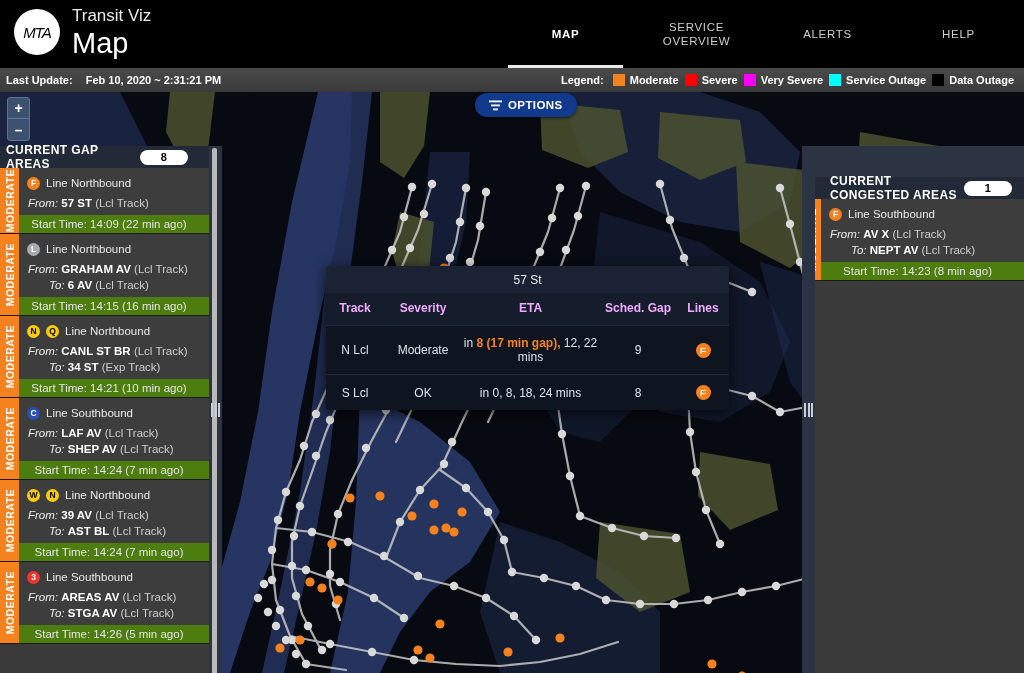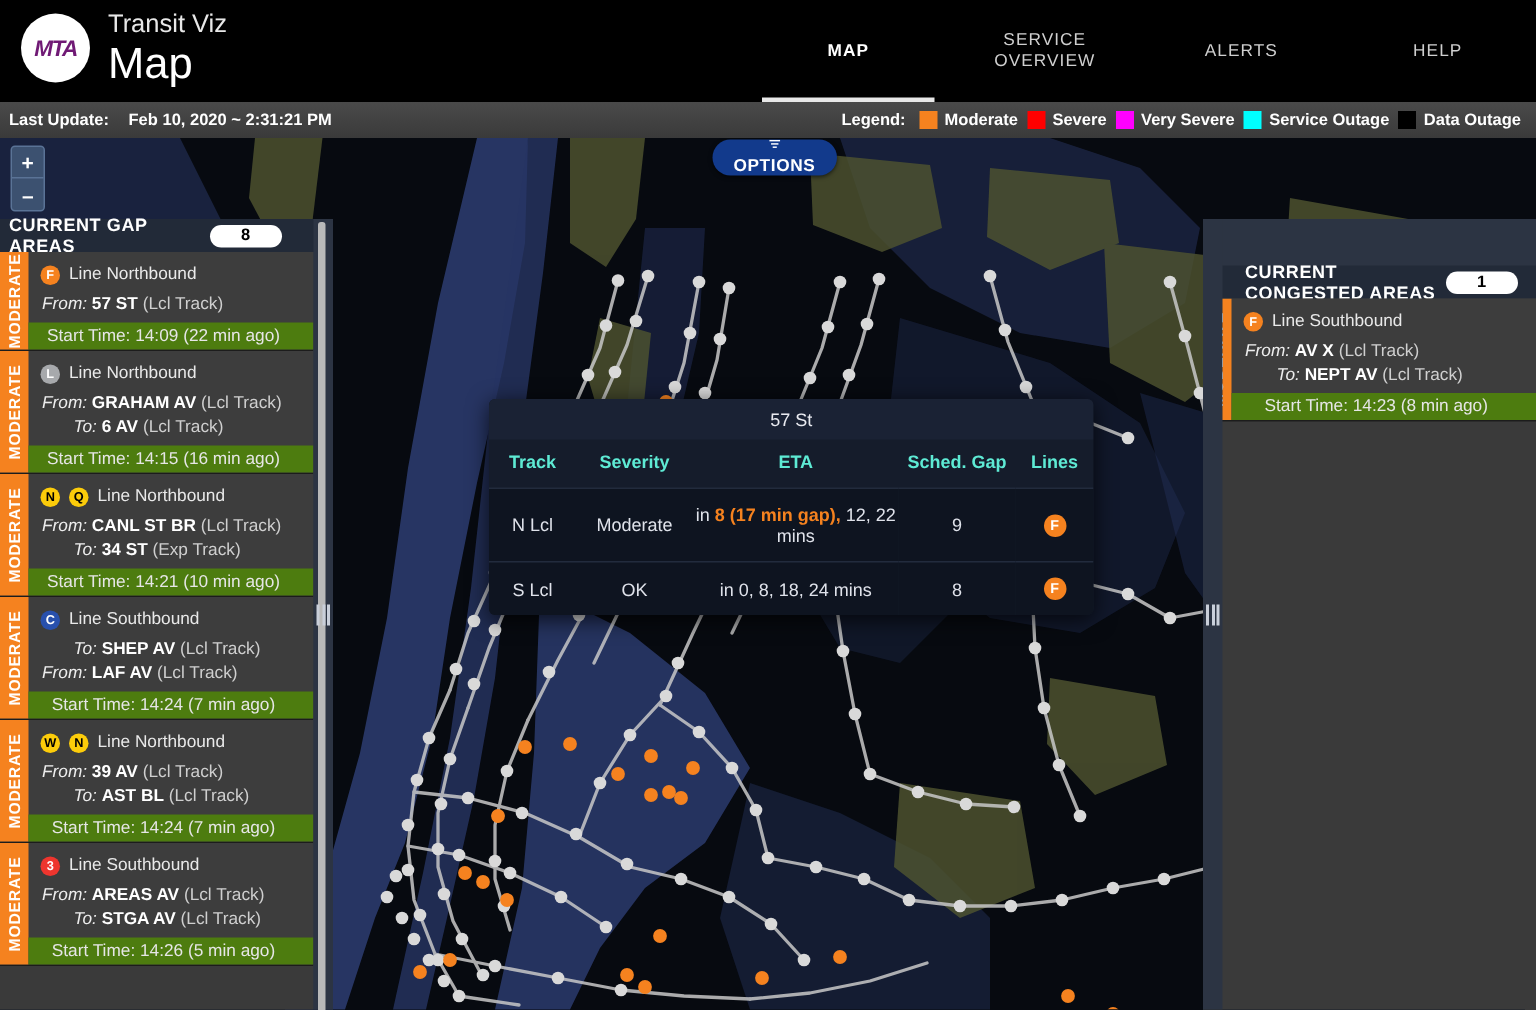--- a/index.html
+++ b/index.html
@@ -4,23 +4,23 @@
 <style>
   * { margin:0; padding:0; box-sizing:border-box; }
   html,body{ width:1024px; height:673px; overflow:hidden; background:#000; }
   body{ font-family:"Liberation Sans", sans-serif; color:#fff; }
 
   #app{ position:relative; width:1024px; height:673px; overflow:hidden; }
 
   
   .topbar{ position:absolute; left:0; top:0; width:1024px; height:68px; background:#000; z-index:40; }
   .brand{ position:absolute; left:14px; top:6px; display:flex; align-items:flex-start; }
-  .mta-logo{ width:46px; height:46px; border-radius:50%; background:#fff; color:#701a75;
+  .mta-logo{ width:46px; height:46px; border-radius:50%; background:#fff; color:#000000;
              display:flex; align-items:center; justify-content:center;
-             font-weight:bold; font-size:15px; letter-spacing:-1px; font-style:italic;
+             font-weight:normal; font-size:15px; letter-spacing:-1px; font-style:italic;
              font-family:"Liberation Sans", sans-serif; margin-top:3px; }
   .brand-text{ margin-left:12px; }
   .brand-sup{ font-size:17px; color:#e8e8e8; line-height:20px; font-weight:400; }
   .brand-title{ font-size:29px; color:#fff; line-height:32px; font-weight:400; margin-top:1px;}
 
   .navtabs{ position:absolute; left:500px; top:0; width:524px; height:68px; display:flex; }
   .navtab{ flex:1; display:flex; align-items:center; justify-content:center; text-align:center;
            font-size:11.5px; letter-spacing:.7px; color:#cfcfcf; height:68px; cursor:pointer;
            position:relative; padding:0 4px; line-height:14px; }
   .navtab.active{ color:#fff; font-weight:bold; }
@@ -45,21 +45,21 @@
   .zoomctl{ position:absolute; left:7px; top:5px; width:23px; background:#3c5170;
             border:1px solid #5a7396; border-radius:3px; z-index:20; }
   .zoombtn{ height:21px; display:flex; align-items:center; justify-content:center;
             color:#fff; font-size:14px; font-weight:bold; cursor:pointer; }
   .zoombtn:first-child{ border-bottom:1px solid #5a7396; }
 
   
   .optbtn{ position:absolute; left:475px; top:93px; background:#123a8c; color:#fff;
            border-radius:14px; height:24px; padding:0 14px; display:flex; align-items:center;
            gap:6px; font-size:11.5px; font-weight:bold; letter-spacing:.4px; z-index:21; cursor:pointer;
-           box-shadow:0 1px 3px rgba(0,0,0,.6);flex-direction:column; }
+           box-shadow:0 1px 3px rgba(0,0,0,.6); }
 
   
   .panel{ position:absolute; top:146px; width:222px; z-index:25; }
   .panel.left{ left:0; bottom:0; }
   .panel.right{ right:0; bottom:0; }
   .panel-inner{ position:absolute; inset:0; background:#2c3443; display:flex; flex-direction:column; }
   .panel.left .panel-inner{ border-right:0;justify-content:center; }
   .panel-head{ height:22px; background:#222a38; display:flex; align-items:center;
                padding:0 6px; font-size:12px; font-weight:bold; letter-spacing:.4px; flex:0 0 auto; }
   .panel.right .panel-head{ padding-left:28px;margin-top:31px; }
@@ -100,21 +100,21 @@
   .grip i{ display:block; width:2px; height:14px; background:#c9cfda; }
 
   .panel.right .rightedge{ position:absolute; left:0; top:0; bottom:0; width:13px; background:#2c3443; }
 
   
   .popup{ position:absolute; left:326px; top:266px; width:403px; background:#151c2b;
           border-radius:4px; z-index:30; box-shadow:0 3px 14px rgba(0,0,0,.7); overflow:hidden; }
   .popup-title{ height:27px; display:flex; align-items:center; justify-content:center;
                 font-size:12px; color:#e9eaf0; background:#1a2234; }
   .popup table{ width:100%; border-collapse:collapse; }
-  .popup th{ font-size:12px; font-weight:bold; color:#5eead4; padding:8px 0 10px 0; }
+  .popup th{ font-size:12px; font-weight:bold; color:#f0abfc; padding:8px 0 10px 0; }
   .popup tbody tr{ background:#0e1420; }
   .popup tbody tr:first-child{ border-top:1px solid #222b3d; border-bottom:1px solid #222b3d;}
   .popup td{ font-size:12px; color:#dfe2ea; padding:10px 0; text-align:center; }
   .popup .hl{ color:#f5821f; font-weight:bold; }
   .popup .bullet{ margin:0 auto; width:15px; height:15px; flex:0 0 15px; font-size:9.5px; }
   .c-track{ width:58px; } .c-sev{ width:78px; } .c-eta{ } .c-gap{ width:78px; } .c-lines{ width:52px; }
 </style>
 </head>
 <body>
 
@@ -487,22 +487,22 @@
           </div>
           <div class="gap-item">
             <div class="sev-tab">
               <span>MODERATE</span>
             </div>
             <div class="gap-main">
               <div class="gl-row">
                 <span class="bullet" style="background: rgb(40, 80, 173); color: rgb(255, 255, 255);">C</span>
                 <span class="gl-label">Line Southbound</span>
               </div>
+              <div class="ft-row ft-from"><span class="lbl">From:</span> <span class="stn">LAF AV</span> <span>(Lcl Track)</span></div>
               <div class="ft-row ft-to"><span class="lbl">To:</span> <span class="stn">SHEP AV</span> <span>(Lcl Track)</span></div>
-              <div class="ft-row ft-from"><span class="lbl">From:</span> <span class="stn">LAF AV</span> <span>(Lcl Track)</span></div>
               <div class="start-row">Start Time: 14:24 (7 min ago)</div>
             </div>
           </div>
           <div class="gap-item">
             <div class="sev-tab">
               <span>MODERATE</span>
             </div>
             <div class="gap-main">
               <div class="gl-row">
                 <span class="bullet yellow" style="background: rgb(252, 204, 10); color: rgb(0, 0, 0);">W</span>

